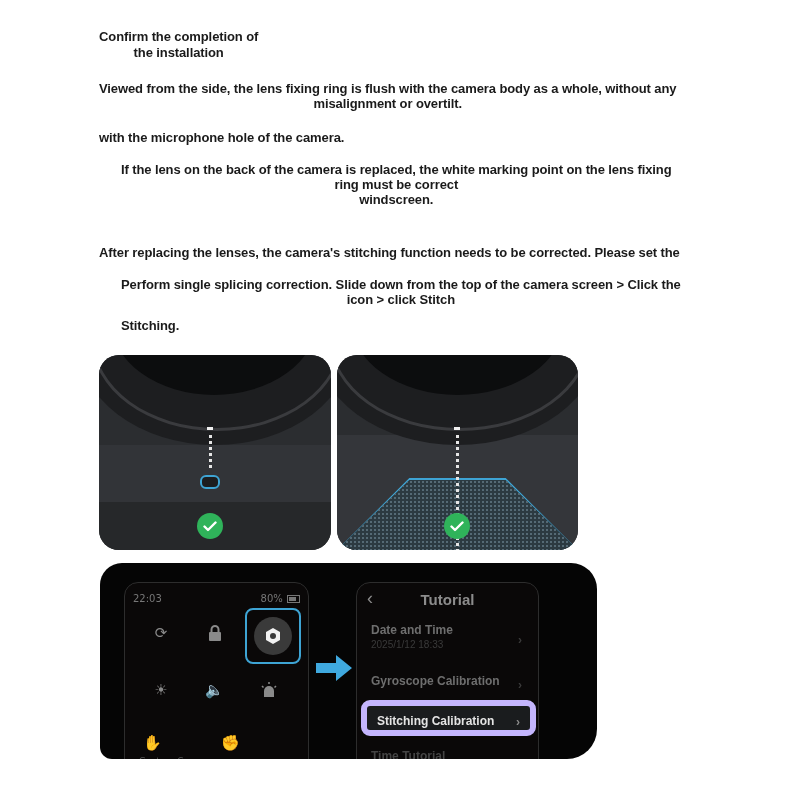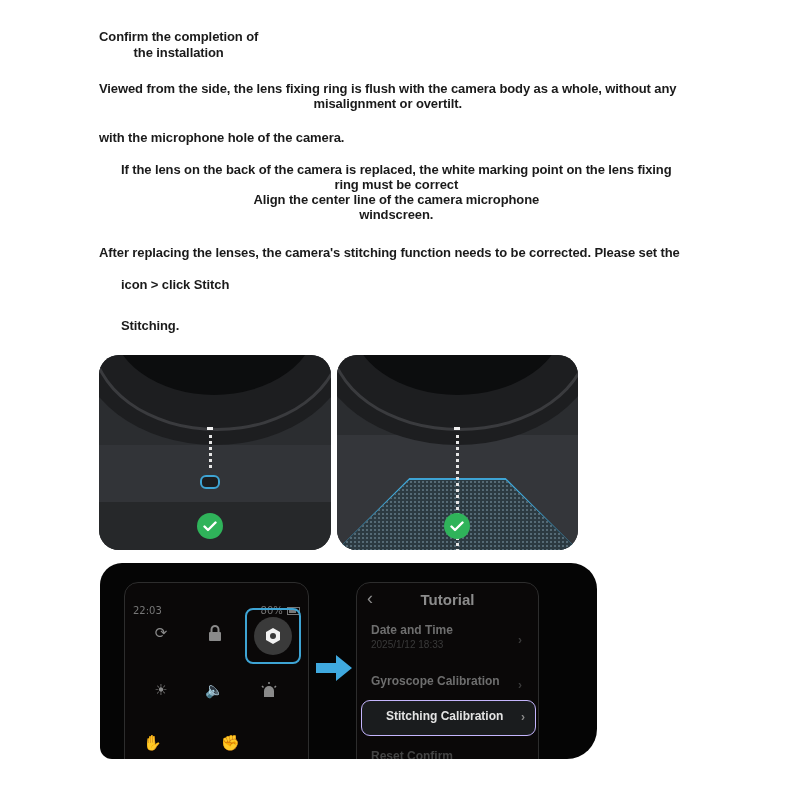--- a/index.html
+++ b/index.html
@@ -26,31 +26,31 @@
                 background:radial-gradient(#556a75 1px, transparent 1.3px) 0 0/4px 4px, #2c3a41;
                 clip-path:polygon(0% 100%, 30% 0%, 70% 0%, 100% 100%); }
   .windscreen-border { position:absolute; left:0; right:0; bottom:0; height:72px;
                 background:#3ea4d4; clip-path:polygon(0% 100%, 30% 0%, 70% 0%, 100% 100%, 98% 100%, 69% 3%, 31% 3%, 2% 100%); }
 
   
   .screens { position:absolute; left:100px; top:563px; width:497px; height:196px; background:#050505; border-radius:22px 26px 30px 12px; overflow:hidden; }
   .phone { position:absolute; border:1.5px solid #2d2d2d; border-radius:14px; background:#0a0808; }
   .phone.left { left:24px; top:19px; width:183px; height:190px; }
   .phone.right { left:256px; top:19px; width:181px; height:190px; }
-  .stat { position:absolute; font-size:10px; color:#777; font-family:"DejaVu Sans", sans-serif;margin-top:12px; }
+  .stat { position:absolute; font-size:10px; color:#777; font-family:"DejaVu Sans", sans-serif; }
   .ctl { position:absolute; width:24px; height:24px; display:flex; align-items:center; justify-content:center; color:#8a8a8a; font-size:15px; }
   .settings-tile { position:absolute; left:120px; top:25px; width:52px; height:52px; border:2px solid #3ea4d4; border-radius:8px; display:flex; align-items:center; justify-content:center; }
   .settings-circle { width:38px; height:38px; border-radius:50%; background:#3a3a3a; display:flex; align-items:center; justify-content:center; }
   .arrow { position:absolute; left:216px; top:92px; }
   .set-title { position:absolute; left:0; right:0; top:8px; text-align:center; color:#8c8c8c; font-size:15px; font-weight:bold; }
   .back { position:absolute; left:10px; top:5px; color:#8c8c8c; font-size:18px; }
   .row { position:absolute; left:14px; right:12px; color:#6e6e6e; font-size:12px; font-weight:bold; }
   .row .sub { display:block; font-size:10px; color:#3a3a3a; font-weight:normal; margin-top:2px; }
   .row .chev { position:absolute; right:4px; top:4px; color:#3a3a3a; font-size:12px; }
-  .row.hl { left:4px; right:2px; height:36px; border:1px solid #c4b5fd; border-radius:9px; background:#1a1c1e; color:#e4e4e4; box-sizing:border-box; padding:8px 24px; }
+  .row.hl { left:4px; right:2px; height:36px; border:6px solid #c4b5fd; border-radius:9px; background:#1a1c1e; color:#e4e4e4; box-sizing:border-box; padding:8px 10px; }
   .row.hl .chev { color:#8a8a8a; top:9px; right:10px; }
 </style>
 </head>
 <body>
 
 <div class="txt title" style="top:29px;">
   <div>Confirm the completion of</div>
   <div>the installation</div>
 </div>
 
@@ -58,28 +58,28 @@
   <div>Viewed from the side, the lens fixing ring is flush with the camera body as a whole, without any</div>
   <div>misalignment or overtilt.</div>
 </div>
 
 <div class="txt" style="top:130px;">
   <div>with the microphone hole of the camera.</div>
 </div>
 <div class="txt ind" style="top:162px;">
   <div>If the lens on the back of the camera is replaced, the white marking point on the lens fixing</div>
   <div>ring must be correct</div>
-  <div>Align the center line of the camera microphone</div>
   <div>windscreen.</div>
 </div>
 
 <div class="txt" style="top:245px;">
   <div>After replacing the lenses, the camera's stitching function needs to be corrected. Please set the</div>
 </div>
 <div class="txt ind" style="top:277px;">
+  <div>Perform single splicing correction. Slide down from the top of the camera screen &gt; Click the</div>
   <div>icon &gt; click Stitch</div>
 </div>
 <div class="txt" style="top:318px; left:121px;">Stitching.</div>
 
 <div class="photo p1">
   <div class="body-band" style="top:90px; height:60px;"></div>
   <div class="lens-outer" style="left:-22px; top:-120px; width:276px; height:210px;"></div>
   <div class="lens-ring" style="left:-8px; top:-110px; width:246px; height:180px;"></div>
   <div class="lens-core" style="left:12px; top:-110px; width:206px; height:150px;"></div>
   <div class="mark" style="left:108px; top:72px;"></div>
@@ -163,16 +163,16 @@
     </div>
     <div class="row" style="top:91px;">
       <span>Gyroscope Calibration</span>
       <span class="chev">›</span>
     </div>
     <div class="row hl" style="top:117px;">
       <span>Stitching Calibration</span>
       <span class="chev">›</span>
     </div>
     <div class="row" style="top:166px; color:#444;">
-      <span>Reset Confirm</span>
+      <span>Time Tutorial</span>
     </div>
   </div>
 </div>
 
 </body></html>

